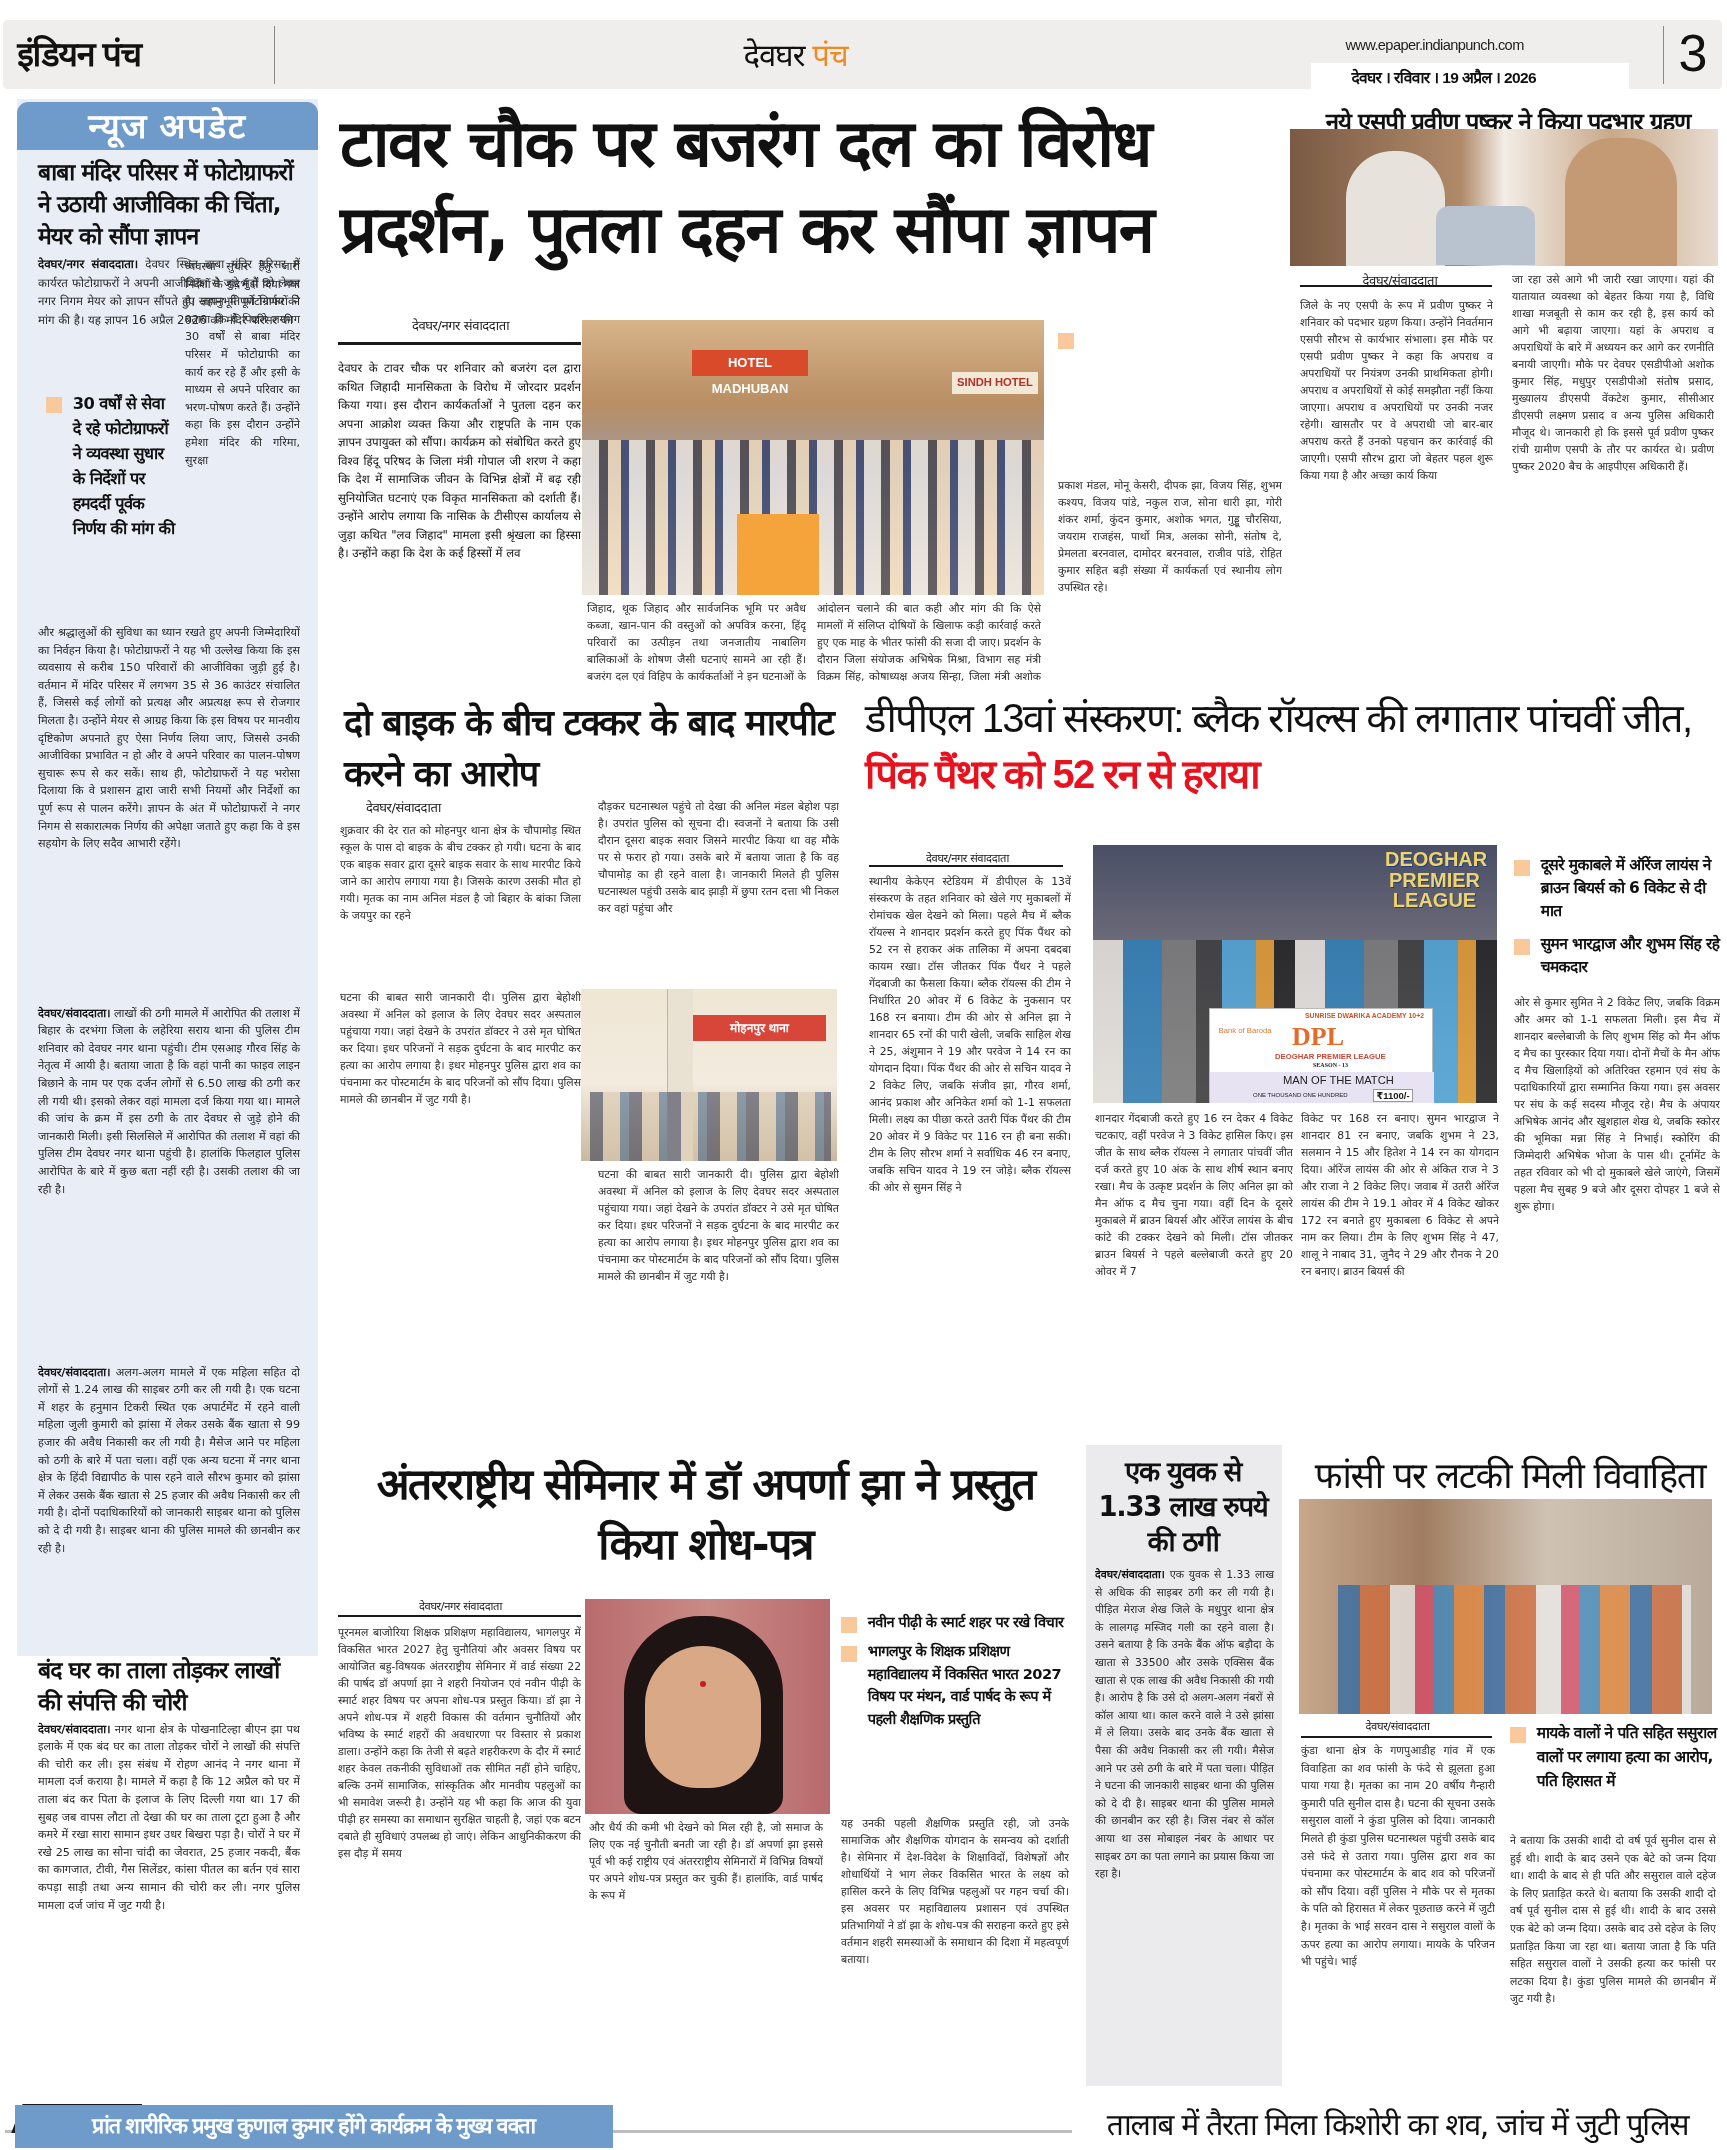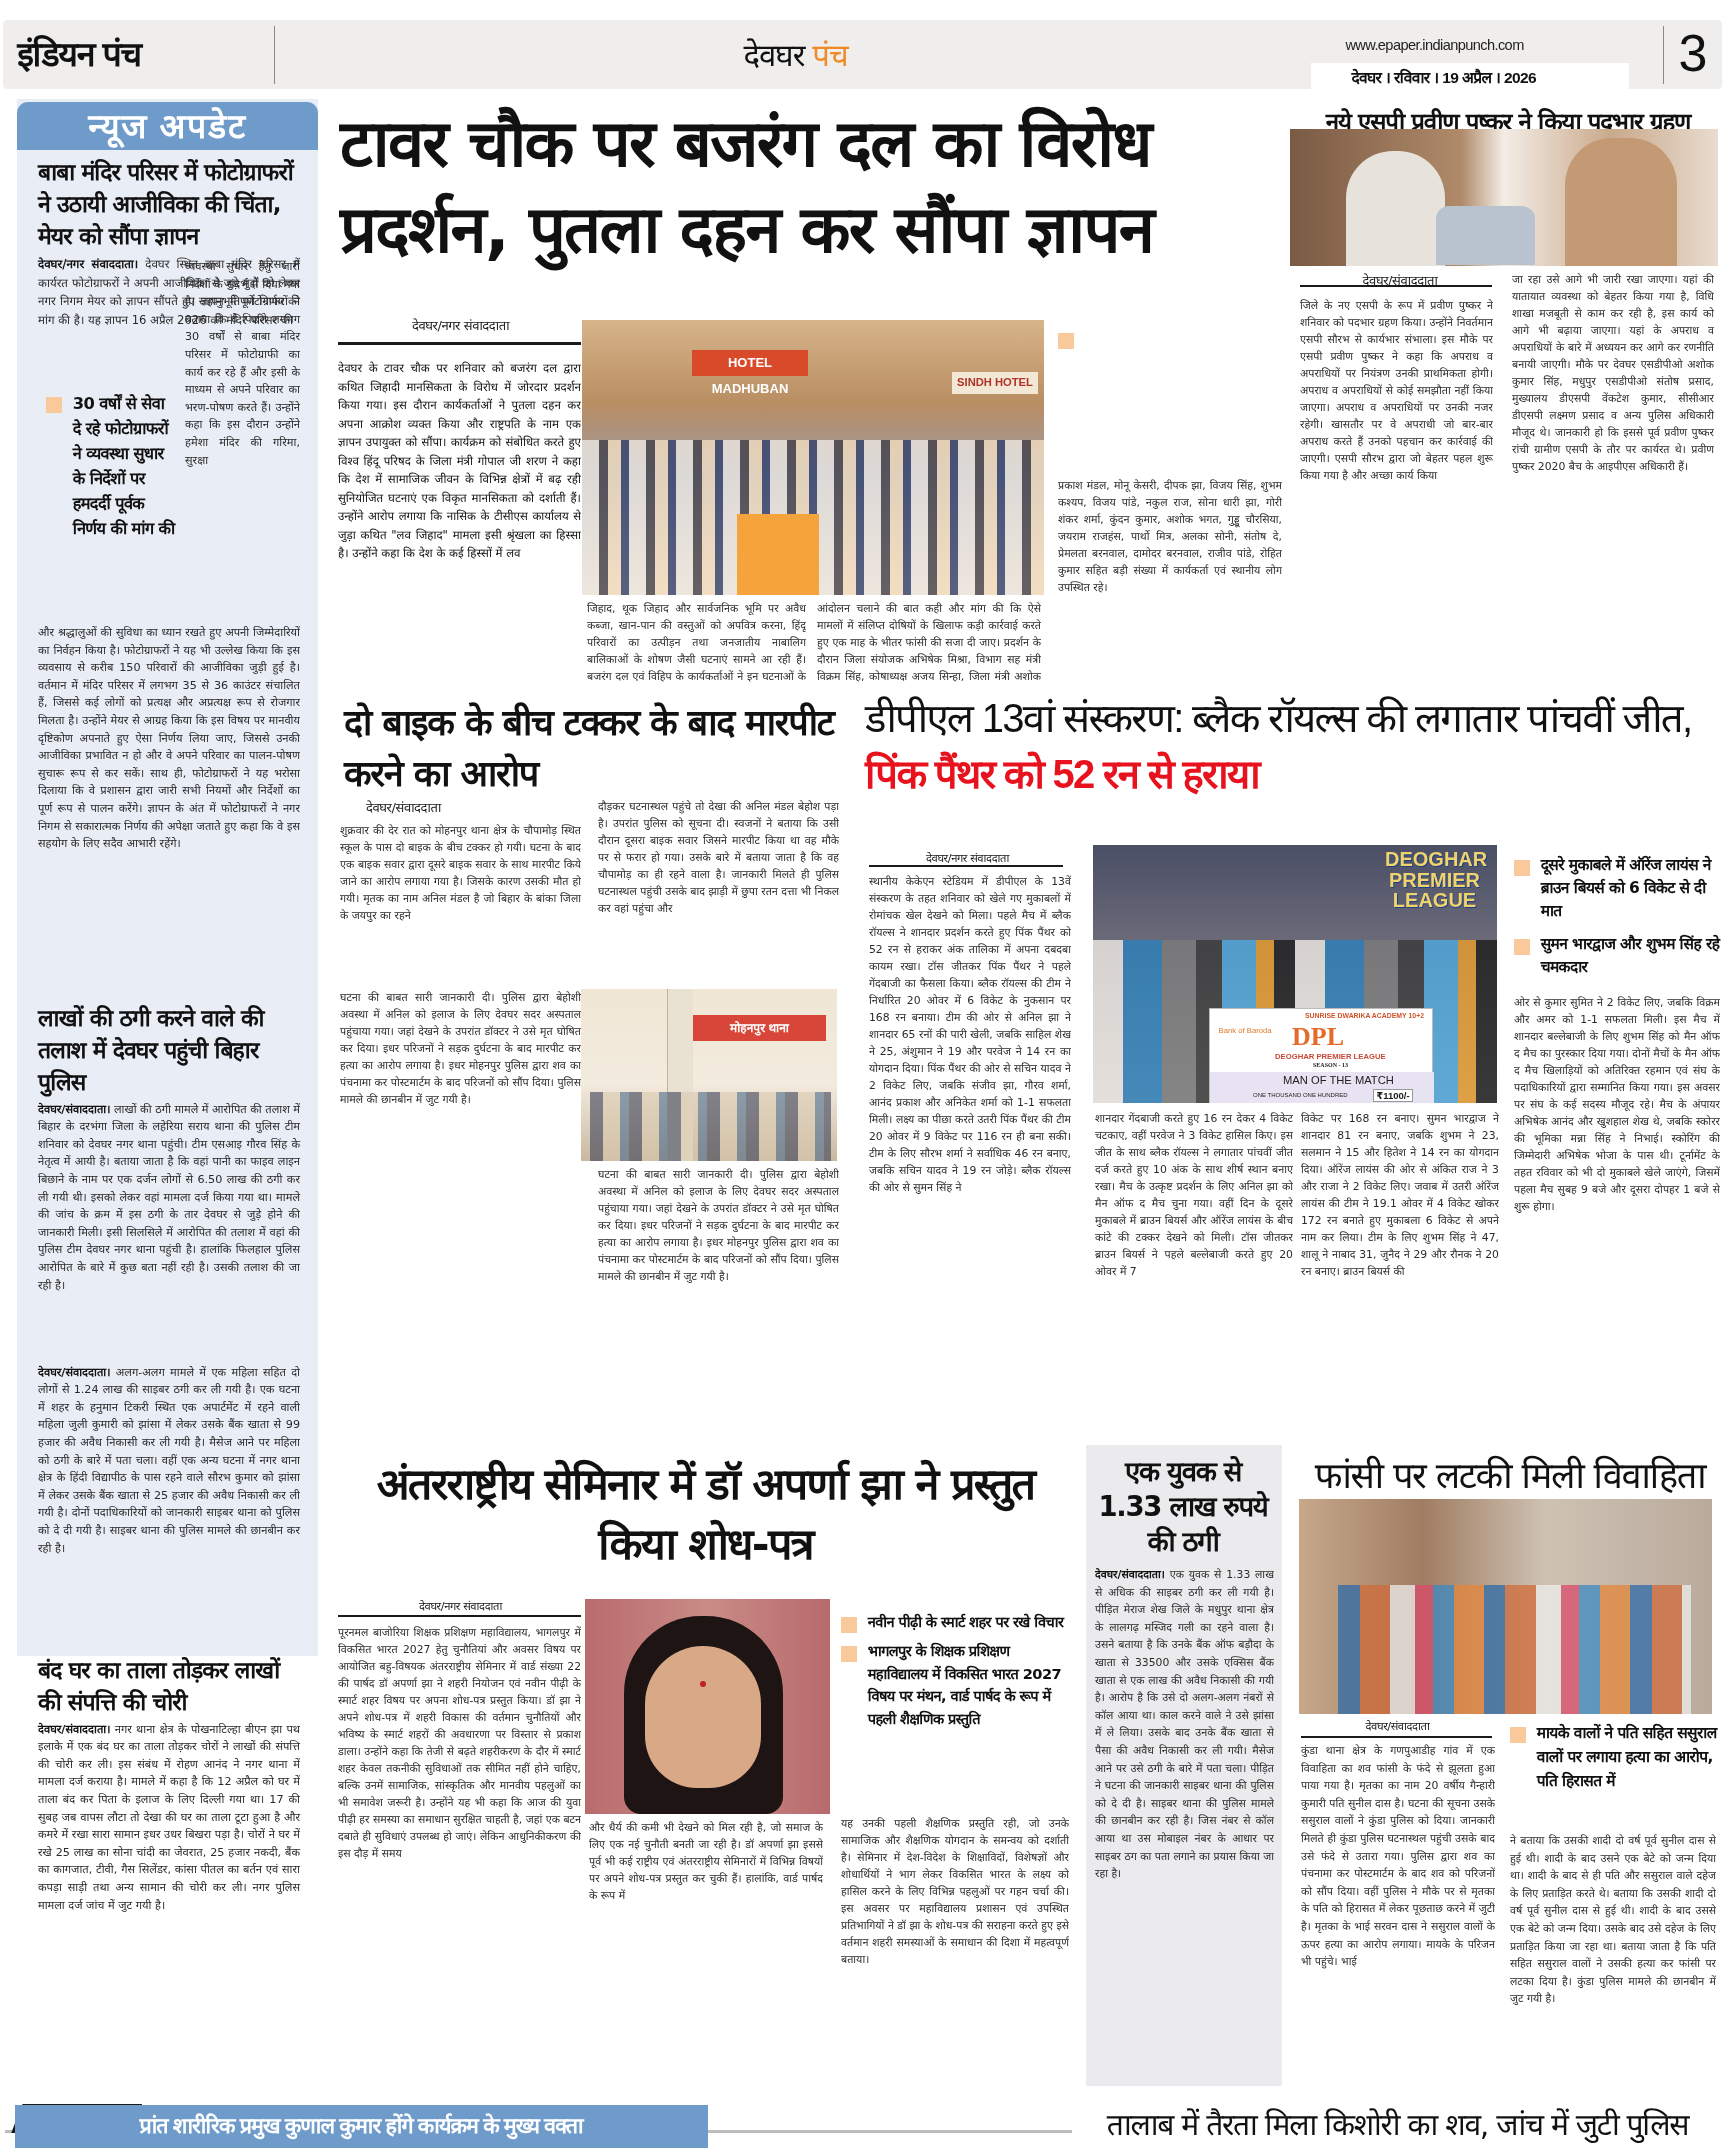--- a/index.html
+++ b/index.html
@@ -51,21 +51,20 @@
   </p>
 </div>
 <div class="abs bullet-row" style="left:46px;top:391px;width:129px;">
   <span class="bullet-sq"></span>
   <span class="bullet-text" style="font-size:16.3px;line-height:25px;">30 वर्षों से सेवा दे रहे फोटोग्राफरों ने व्यवस्था सुधार के निर्देशों पर हमदर्दी पूर्वक निर्णय की मांग की</span>
 </div>
 <p class="abs hin-body" style="left:185px;top:258px;width:115px;font-size:11.2px;line-height:17.6px;">व्यवस्था सुधार हेतु जारी निर्देशों के संदर्भ में दिया गया है। ज्ञापन में फोटोग्राफरों ने बताया कि वे पिछले लगभग 30 वर्षों से बाबा मंदिर परिसर में फोटोग्राफी का कार्य कर रहे हैं और इसी के माध्यम से अपने परिवार का भरण-पोषण करते हैं। उन्होंने कहा कि इस दौरान उन्होंने हमेशा मंदिर की गरिमा, सुरक्षा</p>
 <p class="abs hin-body" style="left:38px;top:624px;width:262px;font-size:11.2px;line-height:17.6px;height:379px;overflow:hidden;">और श्रद्धालुओं की सुविधा का ध्यान रखते हुए अपनी जिम्मेदारियों का निर्वहन किया है। फोटोग्राफरों ने यह भी उल्लेख किया कि इस व्यवसाय से करीब 150 परिवारों की आजीविका जुड़ी हुई है। वर्तमान में मंदिर परिसर में लगभग 35 से 36 काउंटर संचालित हैं, जिससे कई लोगों को प्रत्यक्ष और अप्रत्यक्ष रूप से रोजगार मिलता है। उन्होंने मेयर से आग्रह किया कि इस विषय पर मानवीय दृष्टिकोण अपनाते हुए ऐसा निर्णय लिया जाए, जिससे उनकी आजीविका प्रभावित न हो और वे अपने परिवार का पालन-पोषण सुचारू रूप से कर सकें। साथ ही, फोटोग्राफरों ने यह भरोसा दिलाया कि वे प्रशासन द्वारा जारी सभी नियमों और निर्देशों का पूर्ण रूप से पालन करेंगे। ज्ञापन के अंत में फोटोग्राफरों ने नगर निगम से सकारात्मक निर्णय की अपेक्षा जताते हुए कहा कि वे इस सहयोग के लिए सदैव आभारी रहेंगे।</p>
 
 <div class="abs" style="left:38px;top:1002px;width:262px;">
-  <div class="side-head">लाखों की ठगी करने वाले की तलाश में देवघर पहुंची बिहार पुलिस</div>
   <p class="hin-body" style="margin-top:2.6px;font-size:11.2px;line-height:17.6px;">
     <b>देवघर/संवाददाता।</b>
     <span>लाखों की ठगी मामले में आरोपित की तलाश में बिहार के दरभंगा जिला के लहेरिया सराय थाना की पुलिस टीम शनिवार को देवघर नगर थाना पहुंची। टीम एसआइ गौरव सिंह के नेतृत्व में आयी है। बताया जाता है कि वहां पानी का फाइव लाइन बिछाने के नाम पर एक दर्जन लोगों से 6.50 लाख की ठगी कर ली गयी थी। इसको लेकर वहां मामला दर्ज किया गया था। मामले की जांच के क्रम में इस ठगी के तार देवघर से जुड़े होने की जानकारी मिली। इसी सिलसिले में आरोपित की तलाश में वहां की पुलिस टीम देवघर नगर थाना पहुंची है। हालांकि फिलहाल पुलिस आरोपित के बारे में कुछ बता नहीं रही है। उसकी तलाश की जा रही है।</span>
   </p>
 </div>
 
 <div class="abs" style="left:38px;top:1361px;width:262px;">
   <p class="hin-body" style="margin-top:2.6px;font-size:11.2px;line-height:17.6px;">
     <b>देवघर/संवाददाता।</b>
     <span>अलग-अलग मामले में एक महिला सहित दो लोगों से 1.24 लाख की साइबर ठगी कर ली गयी है। एक घटना में शहर के हनुमान टिकरी स्थित एक अपार्टमेंट में रहने वाली महिला जुली कुमारी को झांसा में लेकर उसके बैंक खाता से 99 हजार की अवैध निकासी कर ली गयी है। मैसेज आने पर महिला को ठगी के बारे में पता चला। वहीं एक अन्य घटना में नगर थाना क्षेत्र के हिंदी विद्यापीठ के पास रहने वाले सौरभ कुमार को झांसा में लेकर उसके बैंक खाता से 25 हजार की अवैध निकासी कर ली गयी है। दोनों पदाधिकारियों को जानकारी साइबर थाना को पुलिस को दे दी गयी है। साइबर थाना की पुलिस मामले की छानबीन कर रही है।</span>
@@ -195,16 +194,16 @@
 <div class="abs byline-rule" style="left:1301px;top:1736px;width:191px;height:2.2px;"></div>
 <p class="abs hin-body" style="left:1301px;top:1742px;width:194px;height:336px;overflow:hidden;font-size:10.8px;line-height:17.6px;">कुंडा थाना क्षेत्र के गणपुआडीह गांव में एक विवाहिता का शव फांसी के फंदे से झूलता हुआ पाया गया है। मृतका का नाम 20 वर्षीय गैन्हारी कुमारी पति सुनील दास है। घटना की सूचना उसके ससुराल वालों ने कुंडा पुलिस को दिया। जानकारी मिलते ही कुंडा पुलिस घटनास्थल पहुंची उसके बाद उसे फंदे से उतारा गया। पुलिस द्वारा शव का पंचनामा कर पोस्टमार्टम के बाद शव को परिजनों को सौंप दिया। वहीं पुलिस ने मौके पर से मृतका के पति को हिरासत में लेकर पूछताछ करने में जुटी है। मृतका के भाई सरवन दास ने ससुराल वालों के ऊपर हत्या का आरोप लगाया। मायके के परिजन भी पहुंचे। भाई</p>
 <div class="abs bullet-row" style="left:1510px;top:1721px;width:211px;">
   <span class="bullet-sq" style="background:#f9c99b;"></span>
   <span class="bullet-text" style="font-size:15.5px;line-height:24px;">मायके वालों ने पति सहित ससुराल वालों पर लगाया हत्या का आरोप, पति हिरासत में</span>
 </div>
 <p class="abs hin-body" style="left:1510px;top:1832px;width:206px;height:245px;overflow:hidden;font-size:10.8px;line-height:17.6px;">ने बताया कि उसकी शादी दो वर्ष पूर्व सुनील दास से हुई थी। शादी के बाद उसने एक बेटे को जन्म दिया था। शादी के बाद से ही पति और ससुराल वाले दहेज के लिए प्रताड़ित करते थे। बताया कि उसकी शादी दो वर्ष पूर्व सुनील दास से हुई थी। शादी के बाद उससे एक बेटे को जन्म दिया। उसके बाद उसे दहेज के लिए प्रताड़ित किया जा रहा था। बताया जाता है कि पति सहित ससुराल वालों ने उसकी हत्या कर फांसी पर लटका दिया है। कुंडा पुलिस मामले की छानबीन में जुट गयी है।</p>
 
 <div class="abs" style="left:5.2px;top:2130px;width:1067px;height:2.6px;background:#bdbdbd;"></div>
 <div class="abs" style="left:11.2px;top:2104px;width:142px;height:29px;background:#1a1a1a;clip-path:polygon(8% 0,92% 0,100% 100%,0 100%);"></div>
-<div class="abs" style="left:14.6px;top:2105px;width:693px;height:43px;background:#6f9bcb;color:#fff;font-size:21.5px;font-weight:700;line-height:43px;text-align:center;letter-spacing:-0.9px;">प्रांत शारीरिक प्रमुख कुणाल कुमार होंगे कार्यक्रम के मुख्य वक्ता</div>
+<div class="abs" style="left:14.6px;top:2105px;width:598px;height:43px;background:#6f9bcb;color:#fff;font-size:21.5px;font-weight:700;line-height:43px;text-align:center;letter-spacing:-0.9px;">प्रांत शारीरिक प्रमुख कुणाल कुमार होंगे कार्यक्रम के मुख्य वक्ता</div>
 
 <div class="abs cond" style="left:1075px;top:2103px;width:645px;font-size:30px;text-align:center;letter-spacing:-1.3px;">तालाब में तैरता मिला किशोरी का शव, जांच में जुटी पुलिस</div>
 
 
 </body></html>

